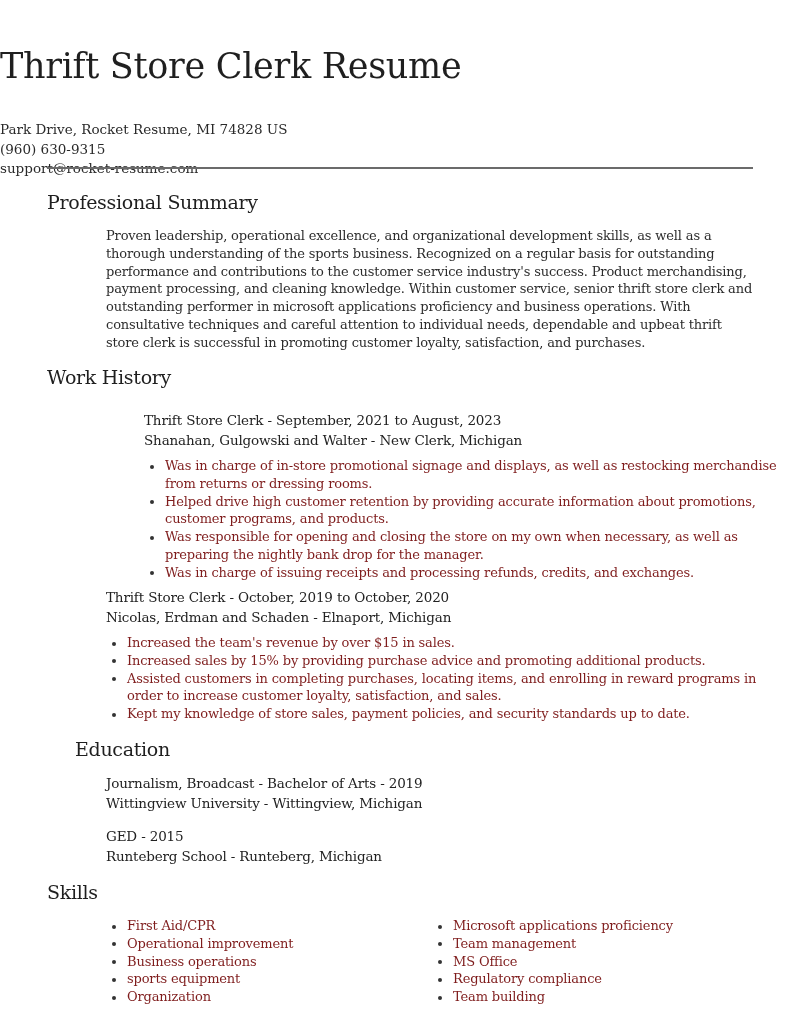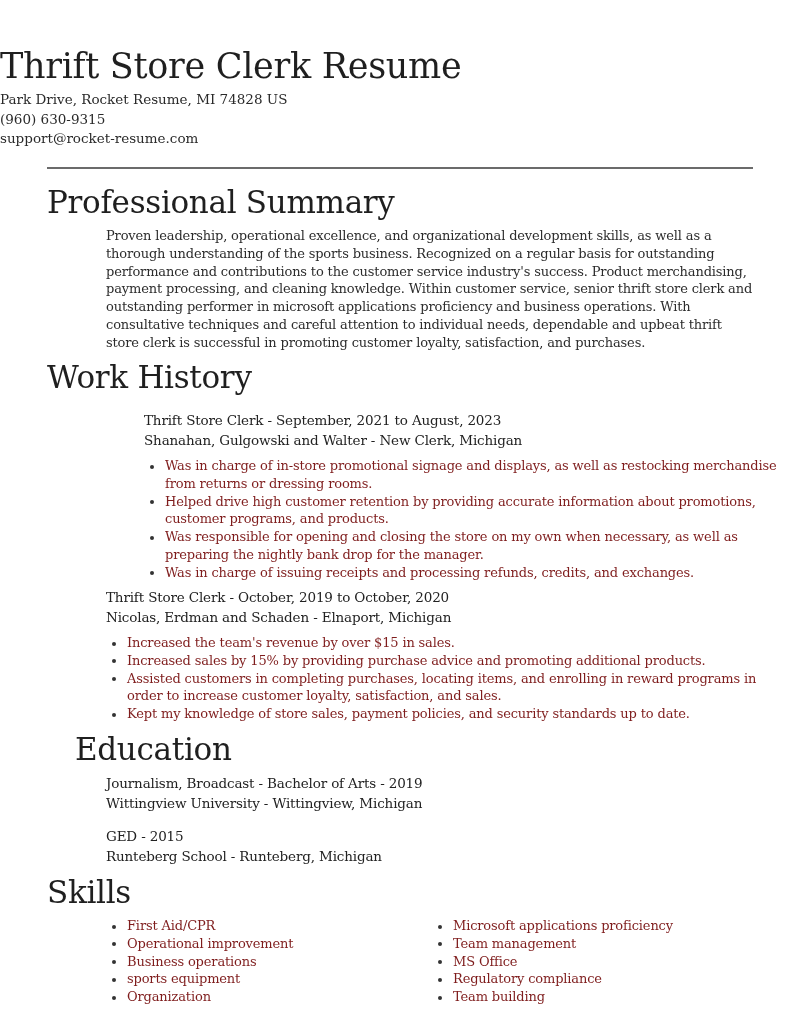--- a/index.html
+++ b/index.html
@@ -1,22 +1,22 @@
 <!DOCTYPE html>
 <html><head>
 <meta charset="utf-8">
 <style>
   html, body { margin: 0; padding: 0; background: #ffffff; }
   body { width: 800px; height: 1035px; overflow: hidden; color: #222; font-family: "DejaVu Serif", "Liberation Serif", serif; }
   .page { position: relative; width: 800px; height: 1035px; }
   .header { padding-top: 44px; }
   .title { font-size: 35px; font-weight: normal; margin: 0; line-height: 44px; color: #1f1f1f; letter-spacing: -0.3px; }
-  .contact { margin-top: 2px; font-size: 13.5px; line-height: 19.5px; color: #2a2a2a; }
+  .contact { margin-top: 32px; font-size: 13.5px; line-height: 19.5px; color: #2a2a2a; }
   .divider { position: absolute; left: 47px; right: 47px; top: 167px; height: 0; border-top: 2px solid #6b6b6b; }
-  .section-title { position: absolute; left: 47px; font-size: 31px; font-weight: normal; margin: 0; line-height: 32px; color: #1f1f1f; letter-spacing: -0.3px; }
+  .section-title { position: absolute; left: 47px; font-size: 19px; font-weight: normal; margin: 0; line-height: 32px; color: #1f1f1f; letter-spacing: -0.3px; }
   .body-text { position: absolute; left: 106px; width: 652px; font-size: 13px; line-height: 17.8px; color: #2c2c2c; letter-spacing: -0.15px; }
   .job-head { font-size: 13.5px; line-height: 20px; color: #222; }
   ul { margin: 0; padding: 0 0 0 21px; list-style: none; }
   ul li { position: relative; font-size: 13px; line-height: 17.8px; color: #7f1d1d; letter-spacing: -0.15px; }
   ul li::before { content: ""; position: absolute; left: -15px; top: 7.5px; width: 4px; height: 4px; border-radius: 50%; background: #333; }
   .skills { position: absolute; left: 106px; width: 652px; display: flex; }
   .skills ul { width: 319px; }
 </style>
 </head>
 <body>

